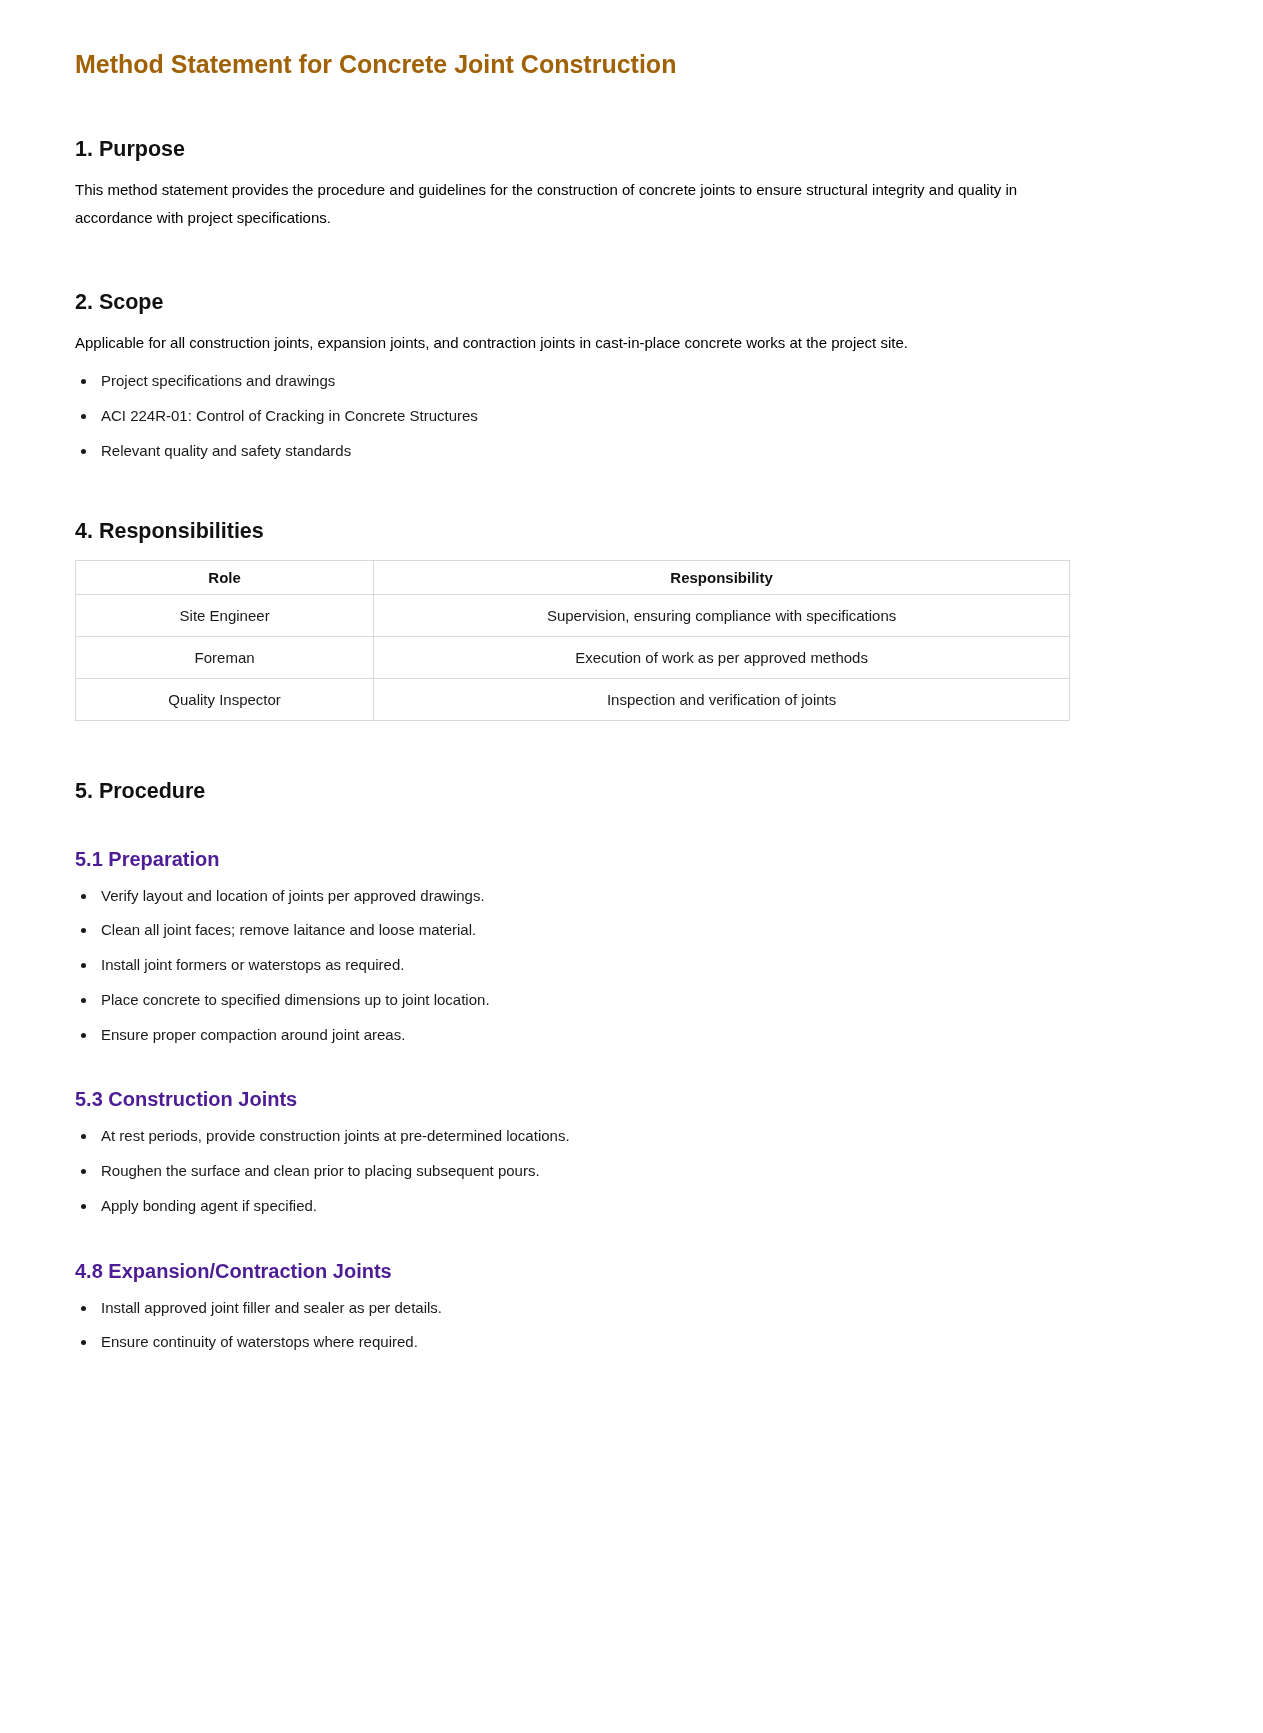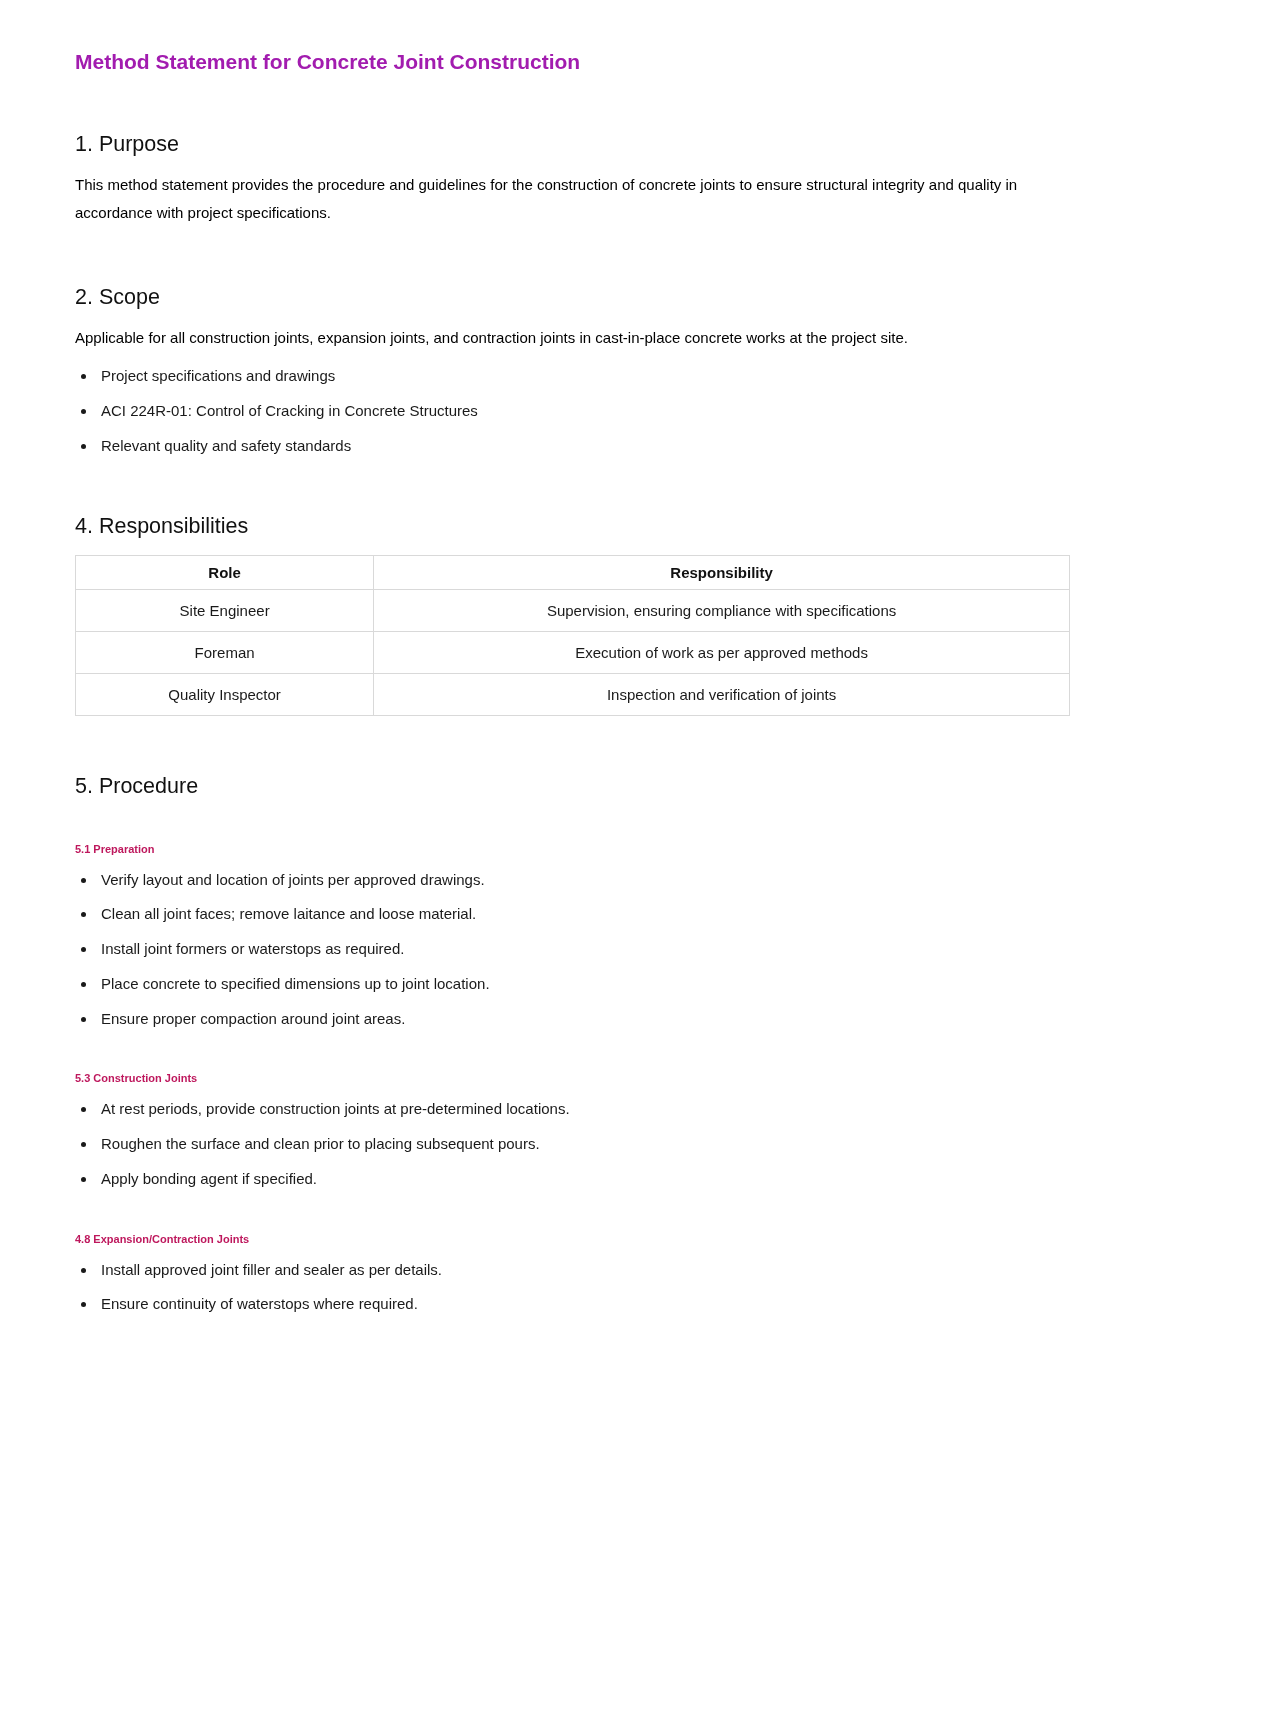--- a/index.html
+++ b/index.html
@@ -13,36 +13,36 @@
     min-height: 1733px;
     font-family: "Liberation Sans", "DejaVu Sans", sans-serif;
     color: #111111;
   }
   .doc {
     width: 995px;
     margin-left: 75px;
     padding-top: 50px;
   }
   h1.doc-title {
-    font-size: 21px;
+    font-size: 25px;
     font-weight: bold;
-    color: #a21caf;
+    color: #a16207;
     margin: 0;
     letter-spacing: 0;
   }
   h2.sec-heading {
     font-size: 21.5px;
-    font-weight: normal;
+    font-weight: bold;
     color: #111111;
     margin: 58px 0 0 0;
   }
   h3.sub-heading {
-    font-size: 11px;
+    font-size: 20px;
     font-weight: bold;
-    color: #be185d;
+    color: #4c1d95;
     margin: 44px 0 0 0;
   }
   p.body-text {
     font-size: 15px;
     line-height: 1.85;
     margin: 14px 0 0 0;
     color: #000000;
   }
   ul.bullets {
     margin: 12px 0 0 0;

